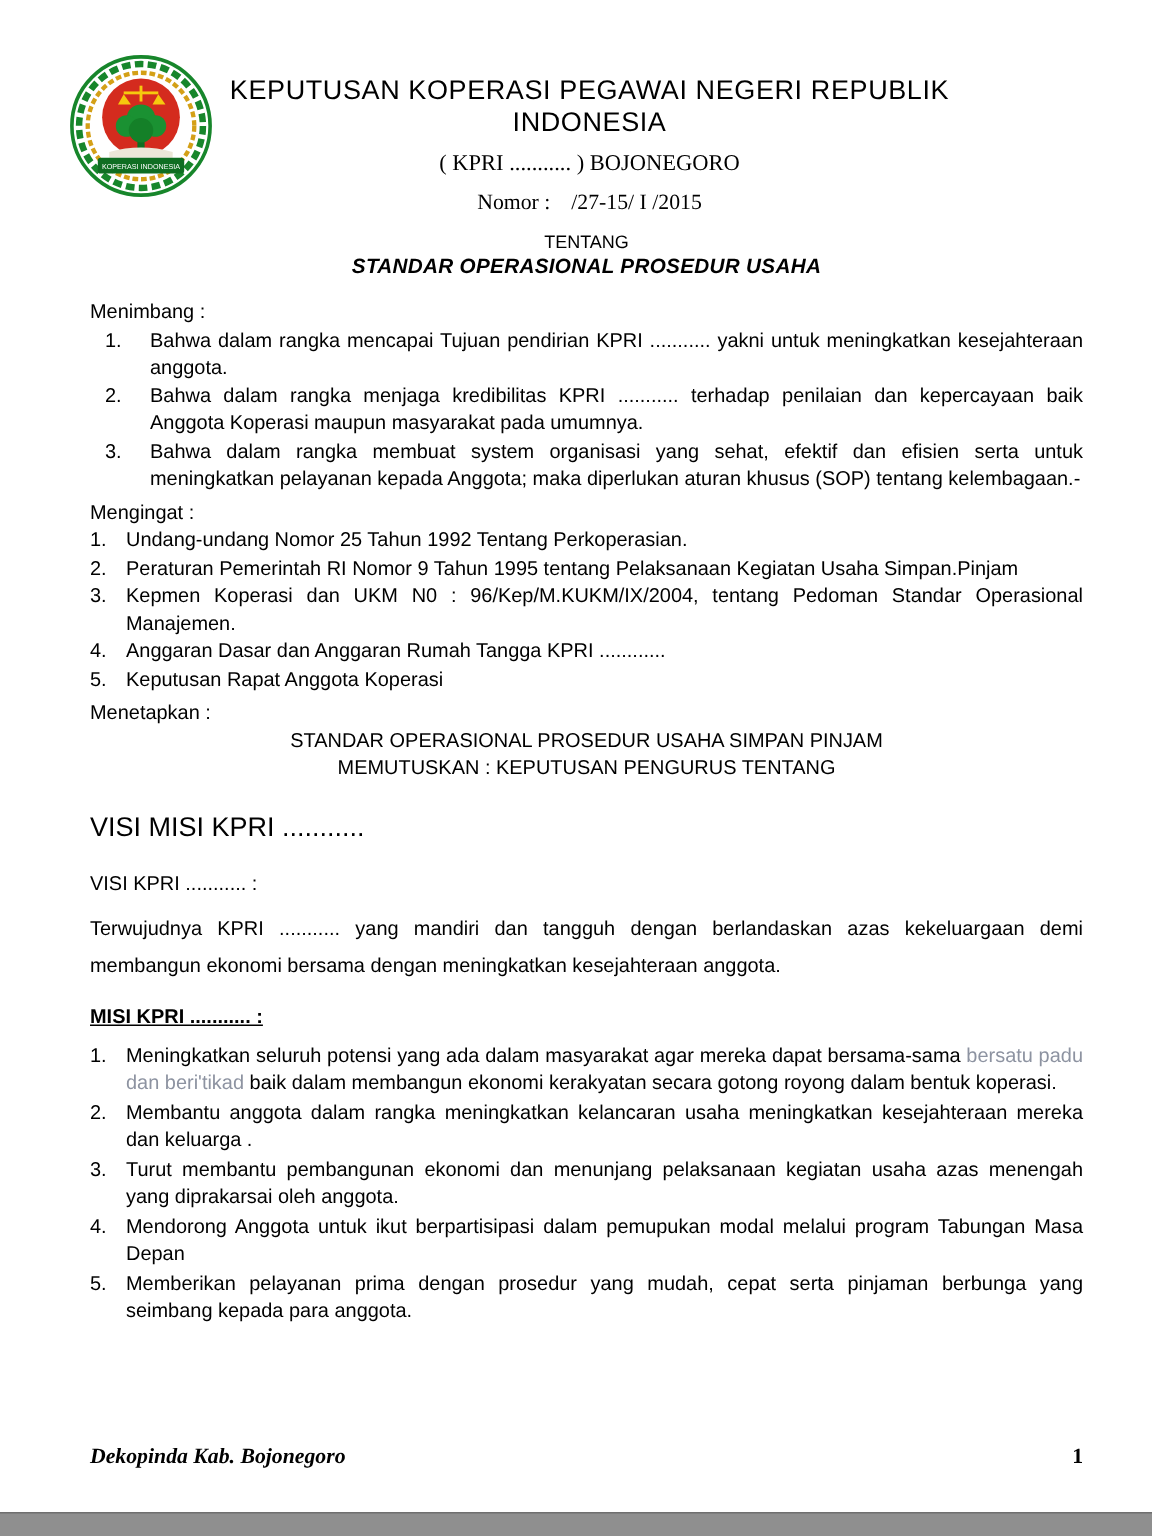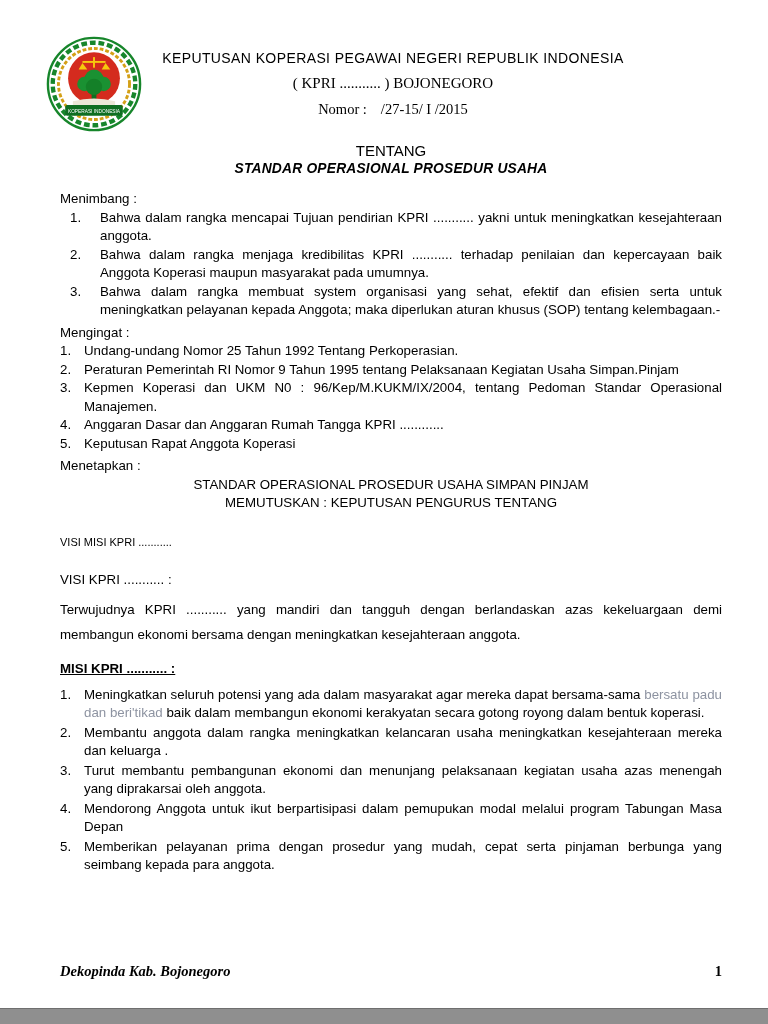--- a/index.html
+++ b/index.html
@@ -13,44 +13,44 @@
   .page {
     position:absolute; top:0; left:0;
     width:768px; height:1008px; background:#ffffff;
     padding:36px 46px 0 60px;
   }
   
   .doc-header { display:flex; align-items:flex-start; }
   .logo { width:96px; height:96px; margin-left:-14px; flex:0 0 auto; }
   .logo svg { width:100%; height:100%; display:block; }
   .header-text { flex:1; text-align:center; padding:14px 78px 0 0; }
-  .h-title { font-size:14px; letter-spacing:.4px; }
+  .h-title { font-size:18px; letter-spacing:.4px; }
   .h-subtitle { font-family:"Liberation Serif", serif; font-size:15px; margin-top:9px; }
   .h-nomor { font-family:"Liberation Serif", serif; font-size:14.5px; margin-top:9px;text-align:center; }
   .h-nomor .nomor-value { margin-left:14px; }
   
   .subject { text-align:center; margin-top:10px; }
-  .subject-line1 { font-size:15px; }
+  .subject-line1 { font-size:12px; }
   .subject-line2 { font-size:13.8px; font-weight:bold; letter-spacing:.2px; margin-top:2px;font-style:italic; }
   
   .sec { font-size:13.3px; line-height:18.5px; }
   .sec-label { }
   .sec-menimbang { margin-top:14px; }
   .sec-mengingat { margin-top:4px; }
   .sec-menetapkan { margin-top:4px; }
   .list { }
   .item { display:flex; text-align:justify; }
   .item .num { flex:0 0 auto; }
   .item .txt { flex:1; }
   .menimbang-list .item { padding-left:10px; }
   .menimbang-list .num { width:30px; }
   .mengingat-list .num { width:24px; }
   .center-lines { text-align:center; }
   
-  .visi-misi-heading { margin-top:20px; font-size:11px; line-height:19px; }
+  .visi-misi-heading { margin-top:20px; font-size:18px; line-height:19px; }
   .visi-heading { margin-top:18px; font-size:13.3px; line-height:19px; }
   .visi-body { margin-top:8px; font-size:13.3px; line-height:25px; text-align:justify; }
   .misi-heading { margin-top:12px; font-size:13.3px; font-weight:bold; line-height:19px; }
   .misi-heading .u { text-decoration:underline;margin-top:20px; }
   .misi-list { margin-top:8px; font-size:13.3px; line-height:18px; }
   .misi-list .num { width:24px; }
   .misi-list .item { margin-bottom:2px; }
   .muted { color:#8d93a1; }
   
   .doc-footer {

